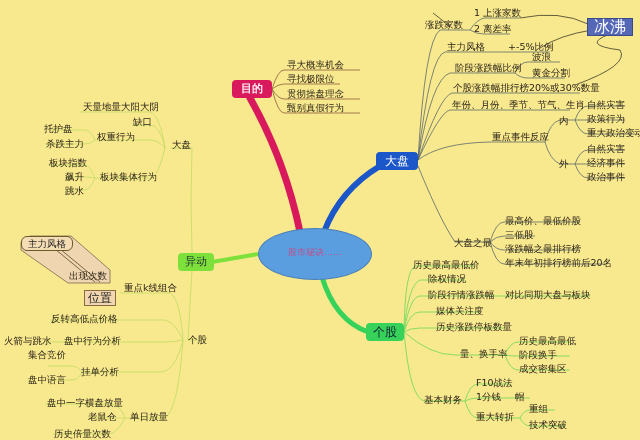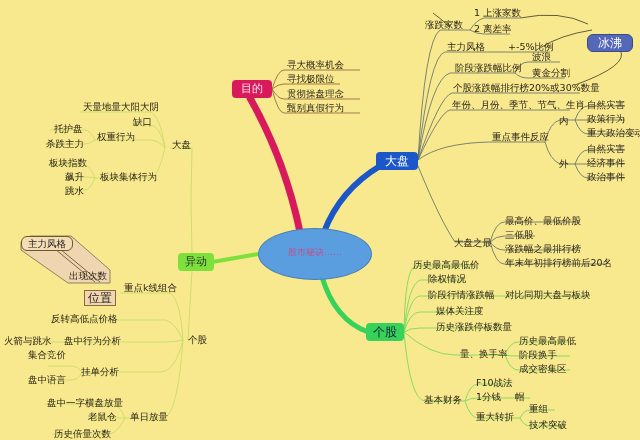--- a/index.html
+++ b/index.html
@@ -1,25 +1,25 @@
 <!DOCTYPE html>
 <html><head>
 <meta charset="utf-8">
 <style>
   html,body{margin:0;padding:0;}
   body{width:640px;height:440px;overflow:hidden;background:#f8e88c;font-family:"DejaVu Sans","Liberation Sans",sans-serif;}
   #stage{position:relative;width:640px;height:440px;background:#f9e98e;}
   svg.lines{position:absolute;left:0;top:0;width:640px;height:440px;}
   .lbl{position:absolute;font-size:9.5px;color:#2b2418;white-space:nowrap;line-height:12px;}
   .node{position:absolute;font-size:11px;line-height:18px;text-align:center;border-radius:4px;}
-  .n-mudi{left:232px;top:80px;width:40px;height:18px;background:#d81a5c;color:#ffe9f1;}
+  .n-mudi{left:232px;top:80px;width:40px;height:18px;background:#d81a5c;color:#ffe9f1;font-weight:bold;}
   .n-dapan{left:376px;top:152px;width:42px;height:18px;background:#1b57c8;color:#fff;font-size:12px;}
   .n-yidong{left:178px;top:253px;width:36px;height:18px;background:#7ee03a;color:#233;}
   .n-gegu{left:366px;top:323px;width:38px;height:18px;background:#36d25a;color:#123;font-size:12px;}
-  .n-bingfei{left:587px;top:18px;width:44px;height:16px;line-height:16px;background:#5568b8;color:#fff;font-size:12px;border-radius:6px;border:1px solid #39498a;margin-top:16px;}
+  .n-bingfei{left:587px;top:18px;width:44px;height:16px;line-height:16px;background:#5568b8;color:#fff;font-size:16px;border-radius:0;border:1px solid #39498a;}
   .center{position:absolute;left:258px;top:228px;width:112px;height:50px;border-radius:50%;background:#5a9ee0;border:1px solid #4a7fb8;text-decoration:underline;}
   .center span{position:absolute;left:0;right:0;top:17px;text-align:center;font-size:9px;color:#c0508a;}
   .box-adr{position:absolute;left:347px;top:0px;width:86px;height:13px;border:1px solid #6a5a2a;border-radius:5px;background:#f9e98e;font-family:"DejaVu Serif","Liberation Serif",serif;font-size:8.5px;line-height:13px;text-align:center;color:#222;}
   .box-zhuli{position:absolute;left:21px;top:236px;width:50px;height:13px;border:1px solid #6a5a2a;border-radius:6px;background:#f4dcb4;font-size:9.5px;line-height:13px;text-align:center;color:#222;}
   .box-weizhi{position:absolute;left:84px;top:290px;width:30px;height:14px;border:1px solid #8a6a40;background:#f1d6b0;font-size:12px;line-height:14px;text-align:center;color:#222;}
 </style>
 </head>
 <body>
 
 <div id="stage">
@@ -172,21 +172,21 @@
   <div class="lbl" style="left:476px;top:391px">1分钱</div>
   <div class="lbl" style="left:515px;top:391px">帽</div>
   <div class="lbl" style="left:476px;top:411px">重大转折</div>
   <div class="lbl" style="left:529px;top:403px">重组</div>
   <div class="lbl" style="left:529px;top:419px">技术突破</div>
 
   <div class="lbl" style="left:172px;top:139px">大盘</div>
   <div class="lbl" style="left:83px;top:101px">天量地量大阳大阴</div>
   <div class="lbl" style="left:133px;top:116px">缺口</div>
   <div class="lbl" style="left:97px;top:131px">权重行为</div>
-  <div class="lbl" style="left:54px;top:123px">托护盘</div>
+  <div class="lbl" style="left:44px;top:123px">托护盘</div>
   <div class="lbl" style="left:46px;top:138px">杀跌主力</div>
   <div class="lbl" style="left:100px;top:171px">板块集体行为</div>
   <div class="lbl" style="left:49px;top:157px">板块指数</div>
   <div class="lbl" style="left:65px;top:171px">飙升</div>
   <div class="lbl" style="left:65px;top:185px">跳水</div>
 
   <div class="lbl" style="left:188px;top:334px">个股</div>
   <div class="lbl" style="left:124px;top:282px">重点k线组合</div>
   <div class="box-zhuli">主力风格</div>
   <div class="lbl" style="left:69px;top:270px">出现次数</div>

